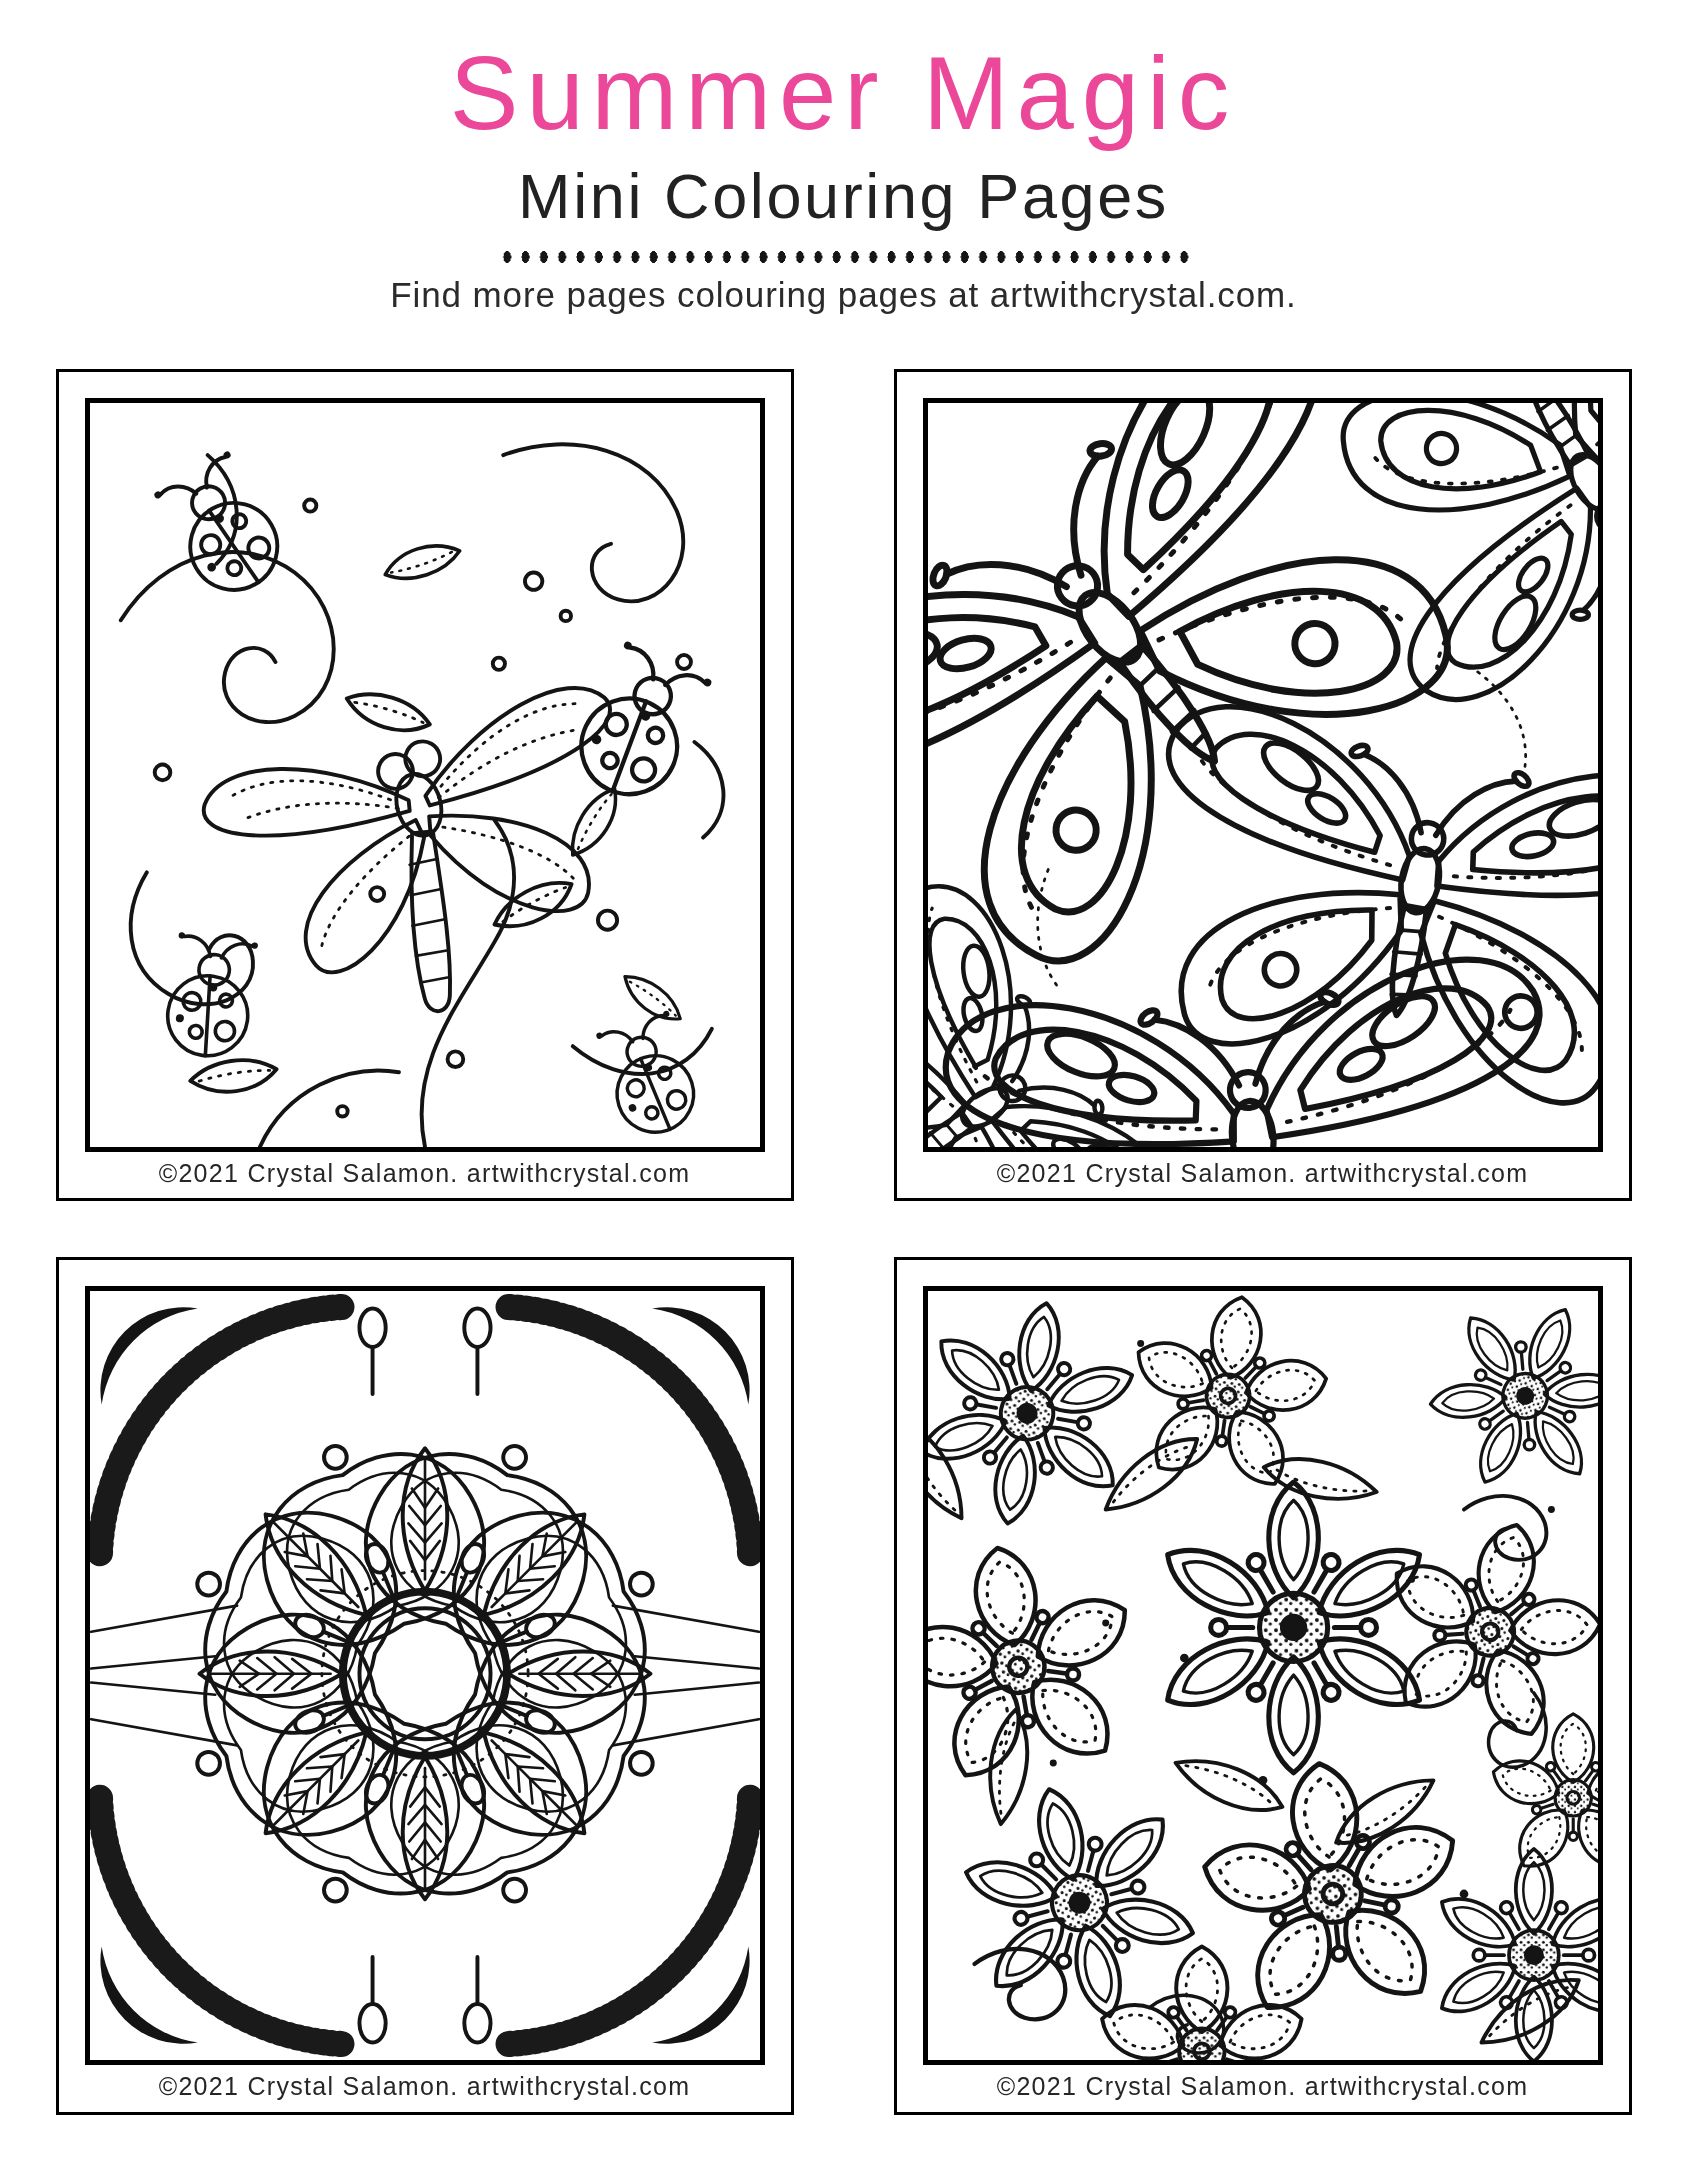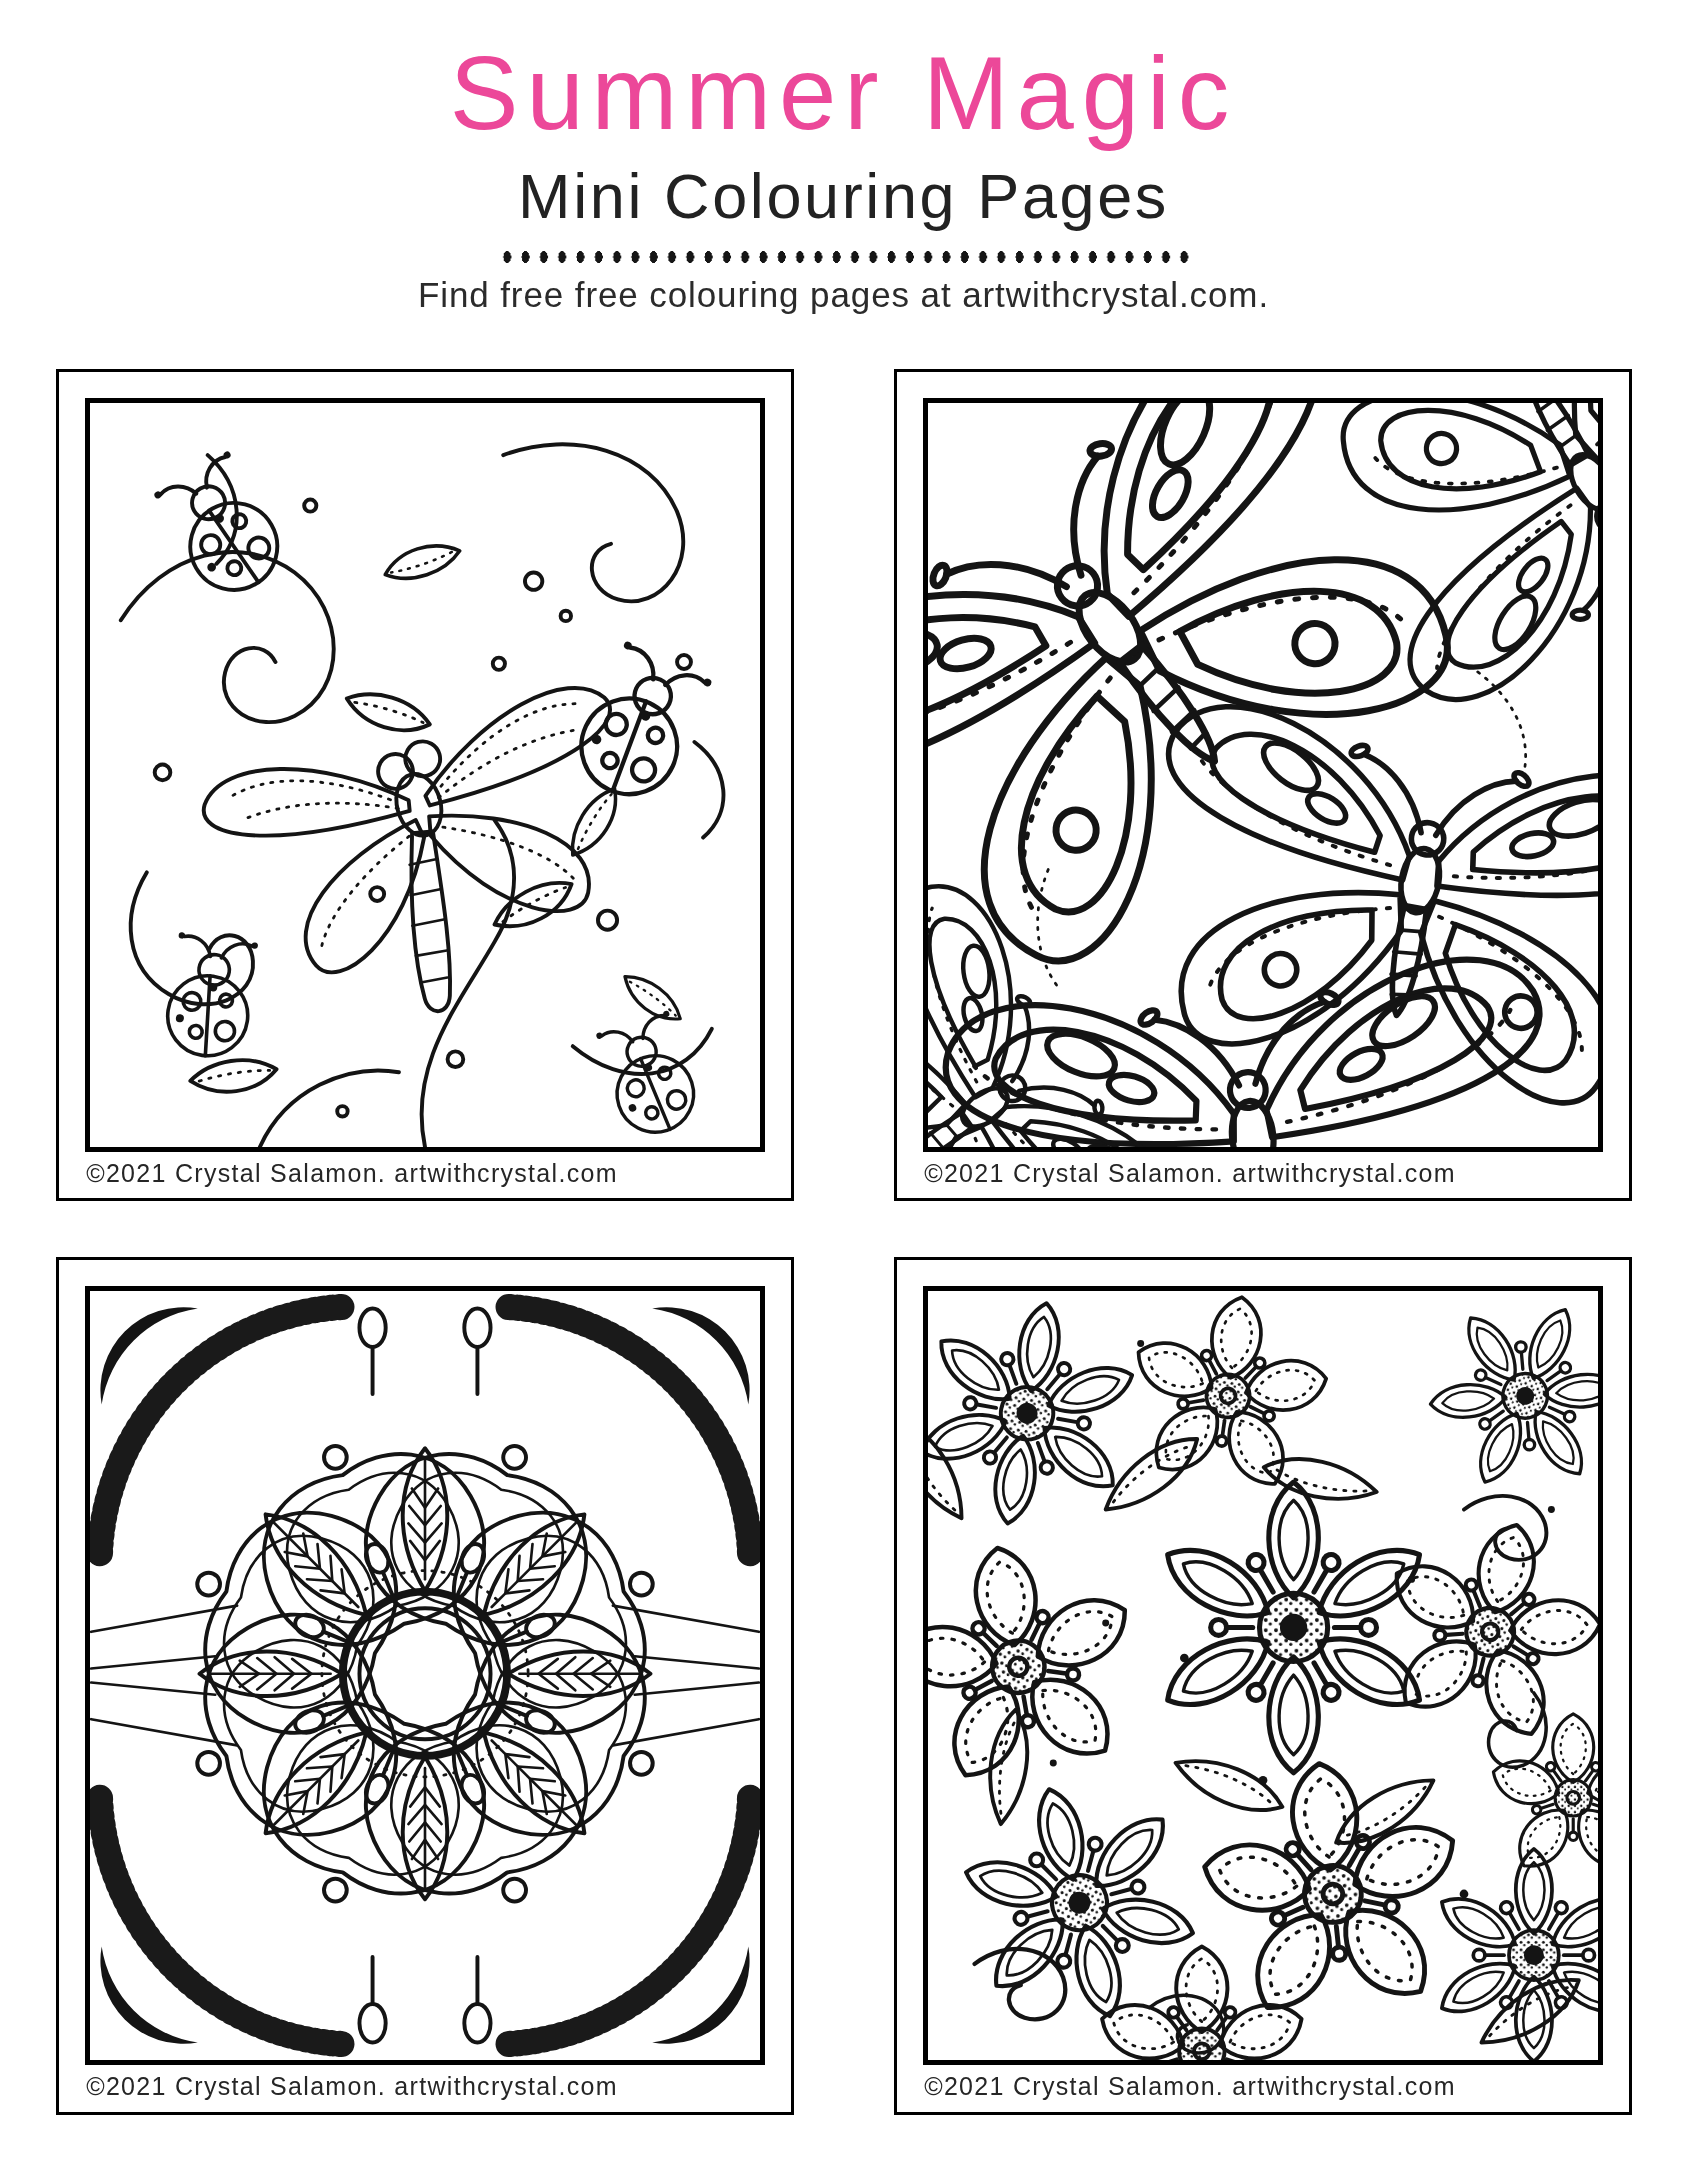--- a/index.html
+++ b/index.html
@@ -31,21 +31,21 @@
   .sheet{
     display:grid; grid-template-columns:738px 738px;
     justify-content:center; column-gap:100px; row-gap:56px;
     margin-top:54px;
   }
   figure.panel{ margin:0; border:3.5px solid #000; background:#fff; padding:26px 26px 1.7px; box-sizing:border-box; }
   .art{ border:5.2px solid #000; height:744px; overflow:hidden; }
   .row2 .art{ height:769px; }
   .art svg{ display:block; width:100%; height:100%; }
   figcaption.caption{
-    text-align:left; font-size:25px; letter-spacing:1.3px;
+    text-align:center; font-size:25px; letter-spacing:1.3px;
     color:#262626; padding:7px 1.7px 8.7px;
   }
   
   .sheet svg path, .sheet svg circle, .sheet svg ellipse, .sheet svg line, .sheet svg rect{
     fill:none; stroke:#141414; stroke-width:4.5;
     stroke-linecap:round; stroke-linejoin:round;
   }
   .sheet svg .fill{ fill:#141414; stroke:none; }
   .sheet svg .dot{ stroke-dasharray:2.5 9; stroke-width:3.2; }
   .sheet svg .thick{ stroke-width:9; }
@@ -54,21 +54,21 @@
   .sheet svg .stip{ fill:url(#st4); }
   .sheet svg pattern circle{ fill:#141414; stroke:none; }
 </style>
 </head>
 <body>
 
 <header class="header">
   <div class="title">Summer Magic</div>
   <div class="subtitle">Mini Colouring Pages</div>
   <div class="dots"></div>
-  <div class="tagline">Find free free colouring pages at artwithcrystal.com.</div>
+  <div class="tagline">Find more pages colouring pages at artwithcrystal.com.</div>
 </header>
 
 <main class="sheet">
 
   <figure class="panel row1">
     <div class="art">
       <svg viewBox="0 0 780 856" preserveAspectRatio="xMidYMid slice">
         <defs>
           <g id="lf1">
             <path d="M0,0 C28,-20 72,-20 100,4 C72,28 28,26 0,0 Z"></path>

